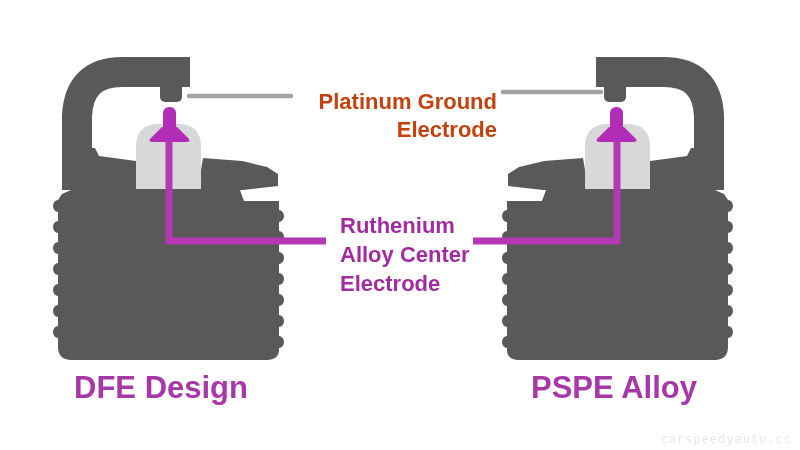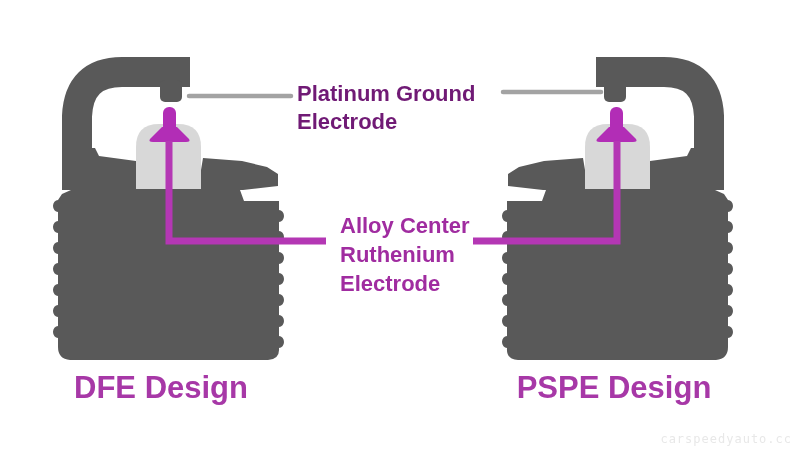--- a/index.html
+++ b/index.html
@@ -20,26 +20,26 @@
     left: 0;
     top: 0;
   }
   .label {
     position: absolute;
     font-weight: 700;
     white-space: nowrap;
   }
   .label-platinum {
     left: 297px;
-    top: 80px;
+    top: 88px;
     width: 200px;
-    text-align: left;
+    text-align: right;
     font-size: 22px;
     line-height: 28px;
-    color: #701a75;
+    color: #c2410c;
   }
   .label-ruthenium {
     left: 340px;
     top: 211px;
     font-size: 22px;
     line-height: 29px;
     color: #a02ca0;
   }
   .label-design {
     top: 371px;
@@ -106,23 +106,23 @@
     <path d="M 169 141 L 169 241 L 326 241" fill="none" stroke="#b437b4" stroke-width="7"></path>
     <path d="M 617 141 L 617 241 L 473 241" fill="none" stroke="#b437b4" stroke-width="7"></path>
   </svg>
 
   <div class="label label-platinum">
     <div>Platinum Ground</div>
     <div>Electrode</div>
   </div>
 
   <div class="label label-ruthenium">
+    <div>Ruthenium</div>
     <div>Alloy Center</div>
-    <div>Ruthenium</div>
     <div>Electrode</div>
   </div>
 
   <div class="label label-design dfe">DFE Design</div>
-  <div class="label label-design pspe">PSPE Design</div>
+  <div class="label label-design pspe">PSPE Alloy</div>
 
   <div class="watermark">carspeedyauto.cc</div>
 
 </div>
 
 </body></html>

